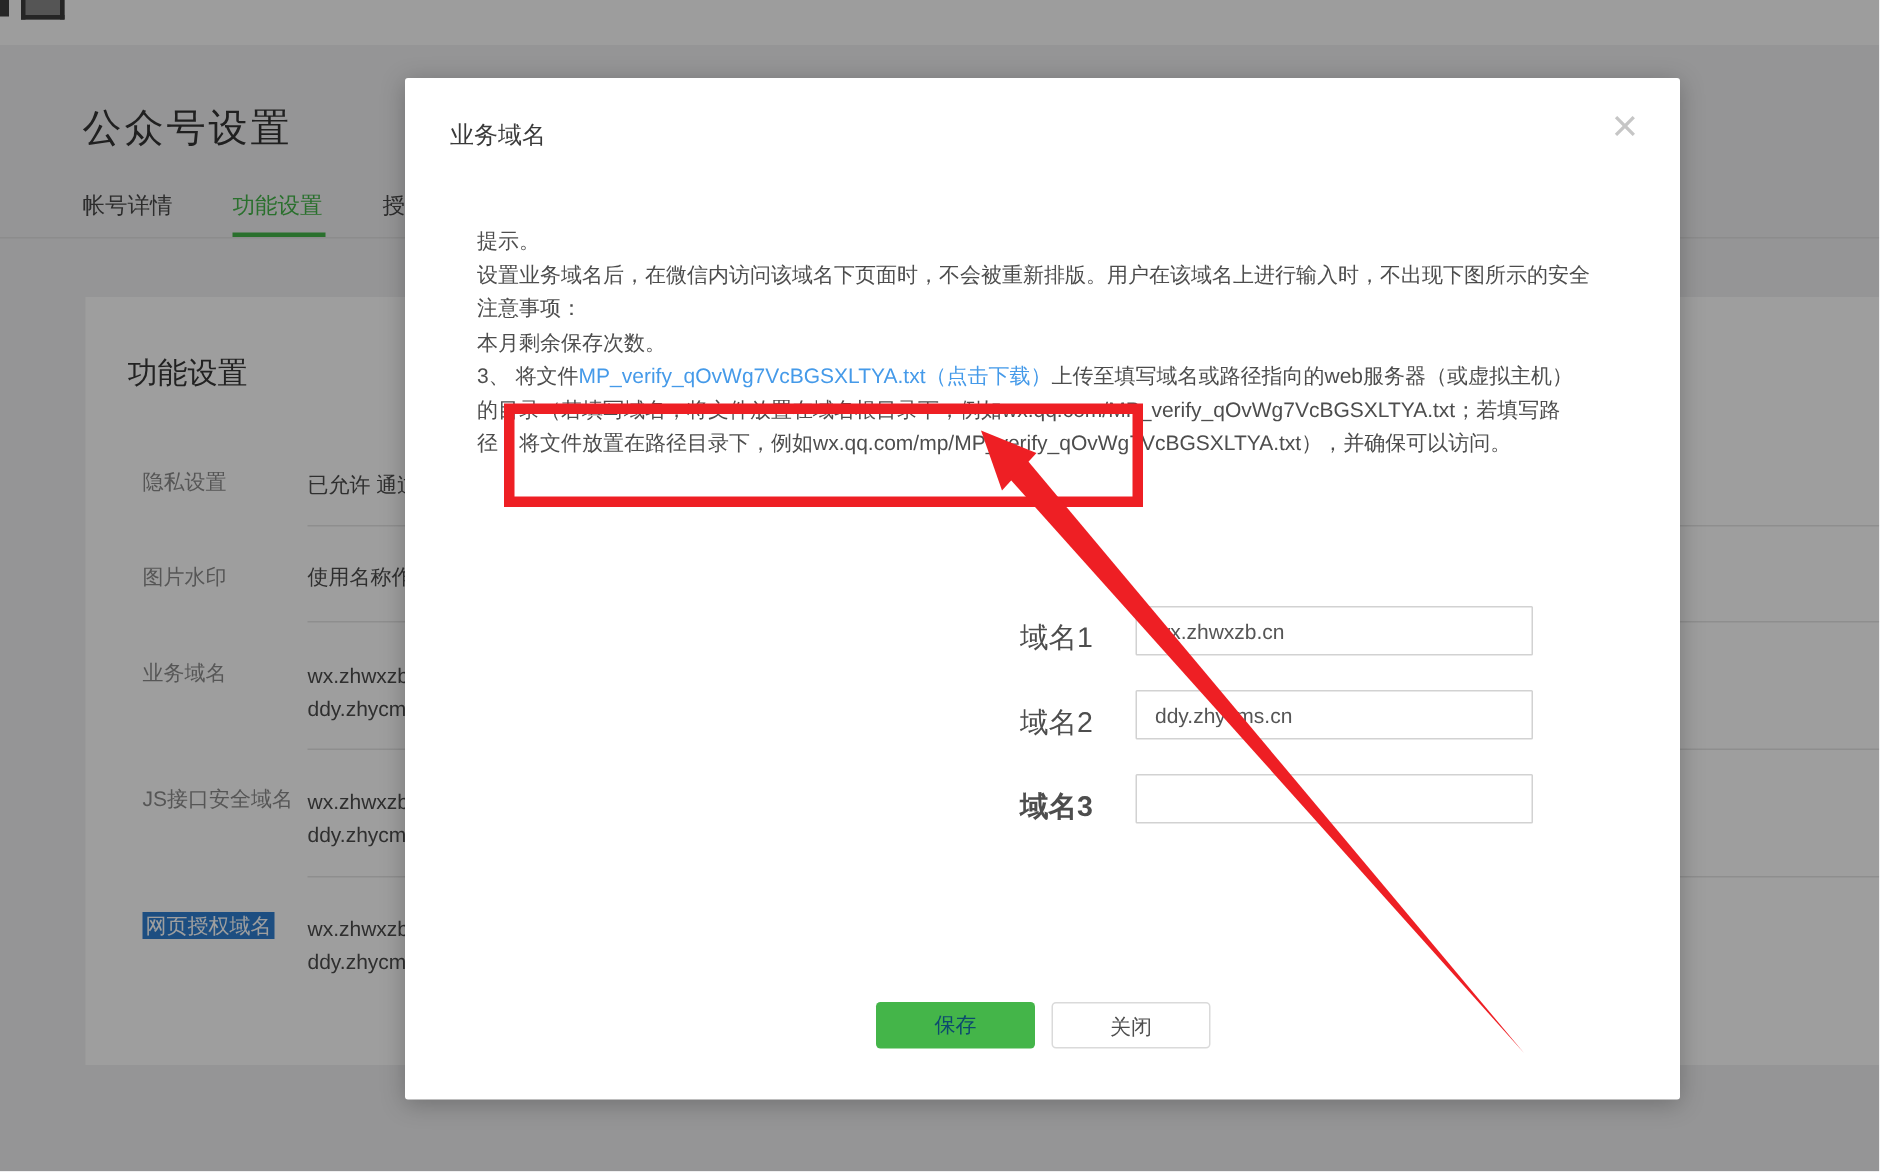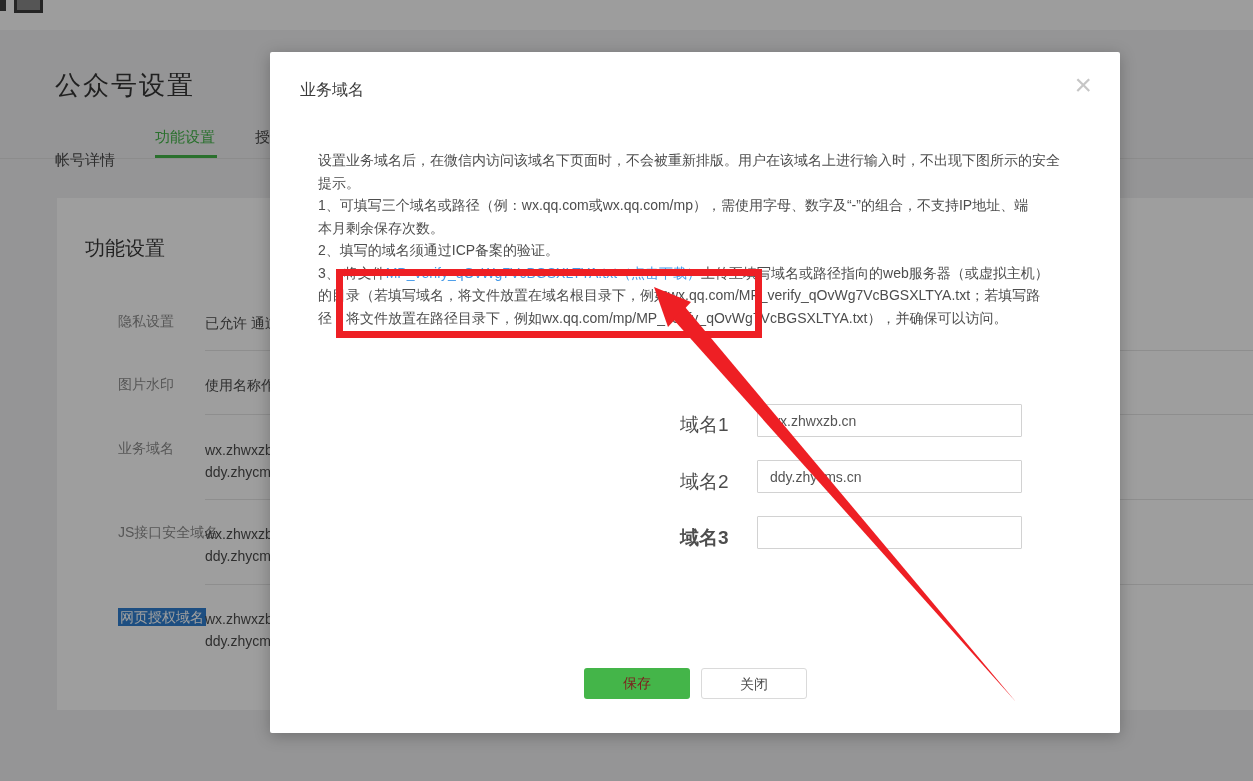--- a/index.html
+++ b/index.html
@@ -7,27 +7,27 @@
   .screen{position:relative;width:1253px;height:781px;overflow:hidden;background:#f0f0f2;}
 
   
   .page{position:absolute;inset:0;z-index:0;}
   .topbar{position:absolute;left:0;top:0;width:100%;height:30px;background:#fdfdfd;}
   .frag1{position:absolute;left:0;top:0;width:6px;height:11px;background:#3f3f3f;}
   .frag2{position:absolute;left:14px;top:0;width:23px;height:10px;background:#8a8a8a;border:3px solid #3c3c3c;border-top:none;}
   .page-title{position:absolute;left:55px;top:68px;font-size:26px;color:#353535;letter-spacing:2px;}
   .tabs{position:absolute;left:0;top:122px;width:100%;height:36px;border-bottom:1px solid #e2e2e2;}
   .tab{position:absolute;top:6px;font-size:15px;color:#4a4a4a;cursor:pointer;}
-  .tab.t1{left:55px;margin-top:23px;}
+  .tab.t1{left:55px;}
   .tab.t2{left:155px;color:#44b549;}
   .tab.t3{left:255px;}
   .tab-underline{position:absolute;left:155px;top:33px;width:62px;height:3px;background:#44b549;}
   .card{position:absolute;left:57px;top:198px;width:1196px;height:512px;background:#ffffff;}
   .section-title{position:absolute;left:28px;top:37px;font-size:20px;color:#383838;}
-  .row-label{position:absolute;left:38px;font-size:14px;color:#8c8c8c;margin-left:23px;}
+  .row-label{position:absolute;left:38px;font-size:14px;color:#8c8c8c;}
   .row-label .selected{background:#2f7fd1;color:#fff;padding:1px 2px;}
   .row-val{position:absolute;left:148px;font-size:14px;color:#4c4c4c;line-height:22px;white-space:nowrap;}
   .sep{position:absolute;left:148px;right:0;height:1px;background:#e6e6e6;}
 
   
   .overlay{position:absolute;inset:0;background:rgba(0,0,0,0.38);z-index:10;}
 
   
   .modal{position:absolute;left:270px;top:52px;width:850px;height:681px;background:#fff;border-radius:2px;
          box-shadow:0 3px 16px rgba(0,0,0,0.25);z-index:20;}
@@ -59,21 +59,21 @@
   
   .fld-label{position:absolute;left:410px;font-size:19px;color:#4d4d4d;}
   .fl1{top:360px;} .fl2{top:417px;} .fl3{top:473px;font-weight:bold;}
   .fld-input{position:absolute;left:487px;width:239px;height:31px;border:1px solid #d2d2d2;border-radius:1px;
              font-size:14px;color:#555;padding:0 12px;font-family:"Liberation Sans","DejaVu Sans",sans-serif;outline:none;}
   .fi1{top:352px;} .fi2{top:408px;} .fi3{top:464px;}
 
   
   .btn{position:absolute;top:616px;width:106px;height:31px;border-radius:3px;font-size:14px;text-align:center;
        line-height:31px;cursor:pointer;box-sizing:border-box;}
-  .btn-save{left:314px;background:#44b549;color:#7f1d1d;}
+  .btn-save{left:314px;background:#44b549;color:#0c4a6e;}
   .btn-close{left:431px;background:#fff;color:#4d4d4d;border:1px solid #dadada;}
 
   
   .anno-box{position:absolute;left:336px;top:269px;width:426px;height:69px;border:7px solid #ee1f24;
             box-sizing:border-box;z-index:39;pointer-events:none;}
   .anno-arrow{position:absolute;left:0;top:0;z-index:40;pointer-events:none;}
 </style>
 </head>
 <body>
 
@@ -129,25 +129,24 @@
     </div>
   </div>
 
   <div class="overlay"></div>
 
   <div class="modal">
     <div class="modal-title">业务域名</div>
     <div class="modal-close">×</div>
 
     <div class="notice">
+      <div>提示。</div>
       <div>设置业务域名后，在微信内访问该域名下页面时，不会被重新排版。用户在该域名上进行输入时，不出现下图所示的安全</div>
-      <div>提示。</div>
-      <div>1、可填写三个域名或路径（例：wx.qq.com或wx.qq.com/mp），需使用字母、数字及“-”的组合，不支持IP地址、端</div>
+      <div>注意事项：</div>
       <div>本月剩余保存次数。</div>
-      <div>2、填写的域名须通过ICP备案的验证。</div>
       <div><span>3、 将文件</span><a class="dl">MP_verify_qOvWg7VcBGSXLTYA.txt（点击下载）</a><span>上传至填写域名或路径指向的web服务器（或虚拟主机）</span></div>
       <div>的目录（若填写域名，将文件放置在域名根目录下，例如wx.qq.com/MP_verify_qOvWg7VcBGSXLTYA.txt；若填写路</div>
       <div>径，将文件放置在路径目录下，例如wx.qq.com/mp/MP_verify_qOvWg7VcBGSXLTYA.txt），并确保可以访问。</div>
     </div>
 
 
     <div class="fld-label fl1">域名1</div>
     <input class="fld-input fi1" value="wx.zhwxzb.cn" style="">
     <div class="fld-label fl2">域名2</div>
     <input class="fld-input fi2" value="ddy.zhycms.cn" style="">

